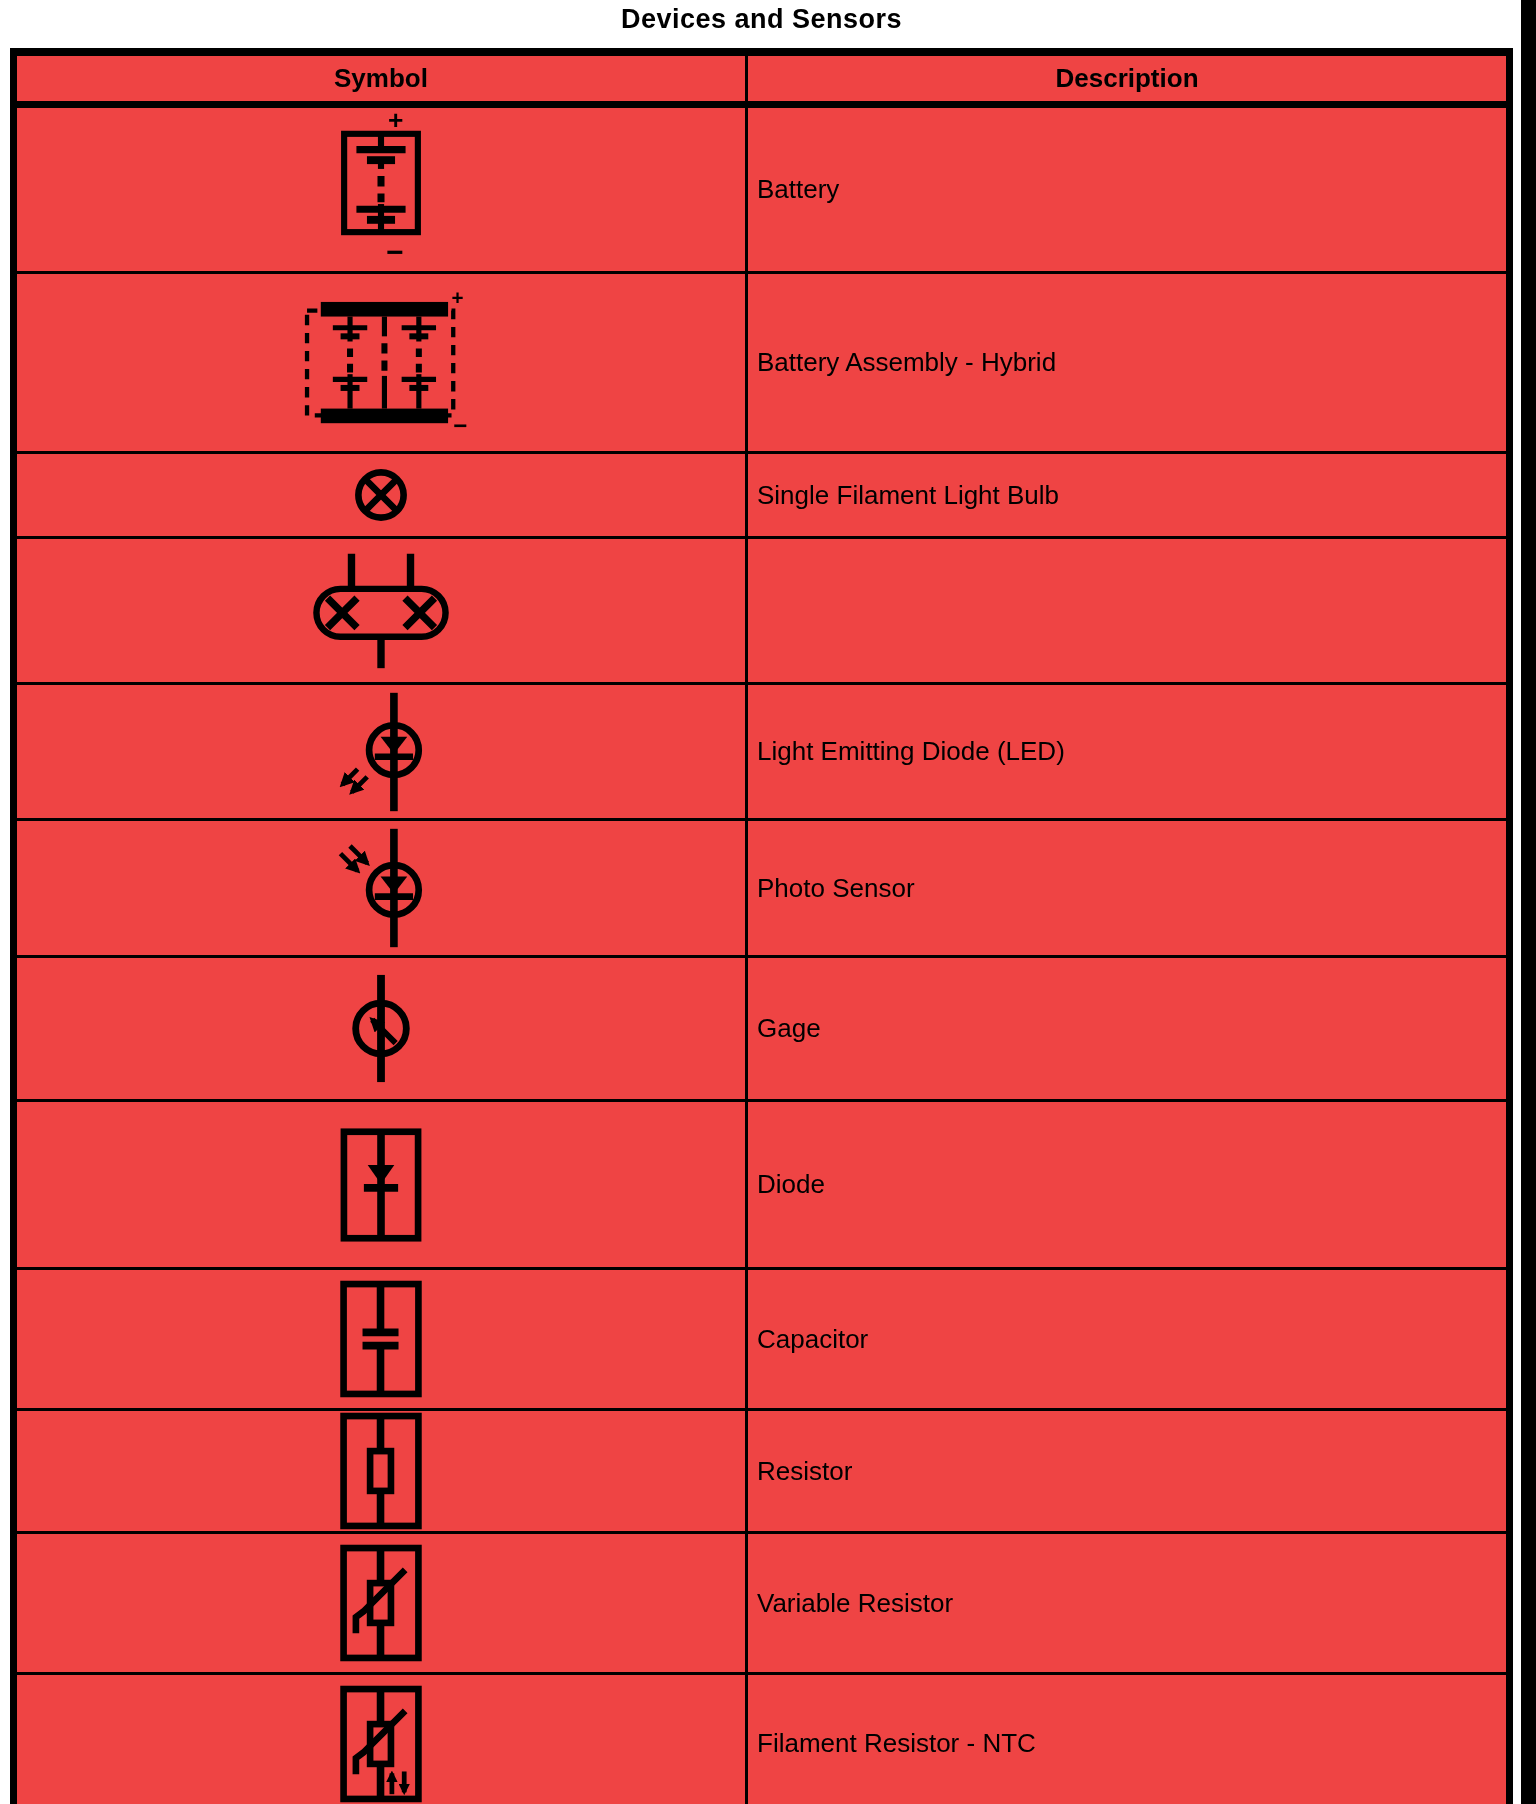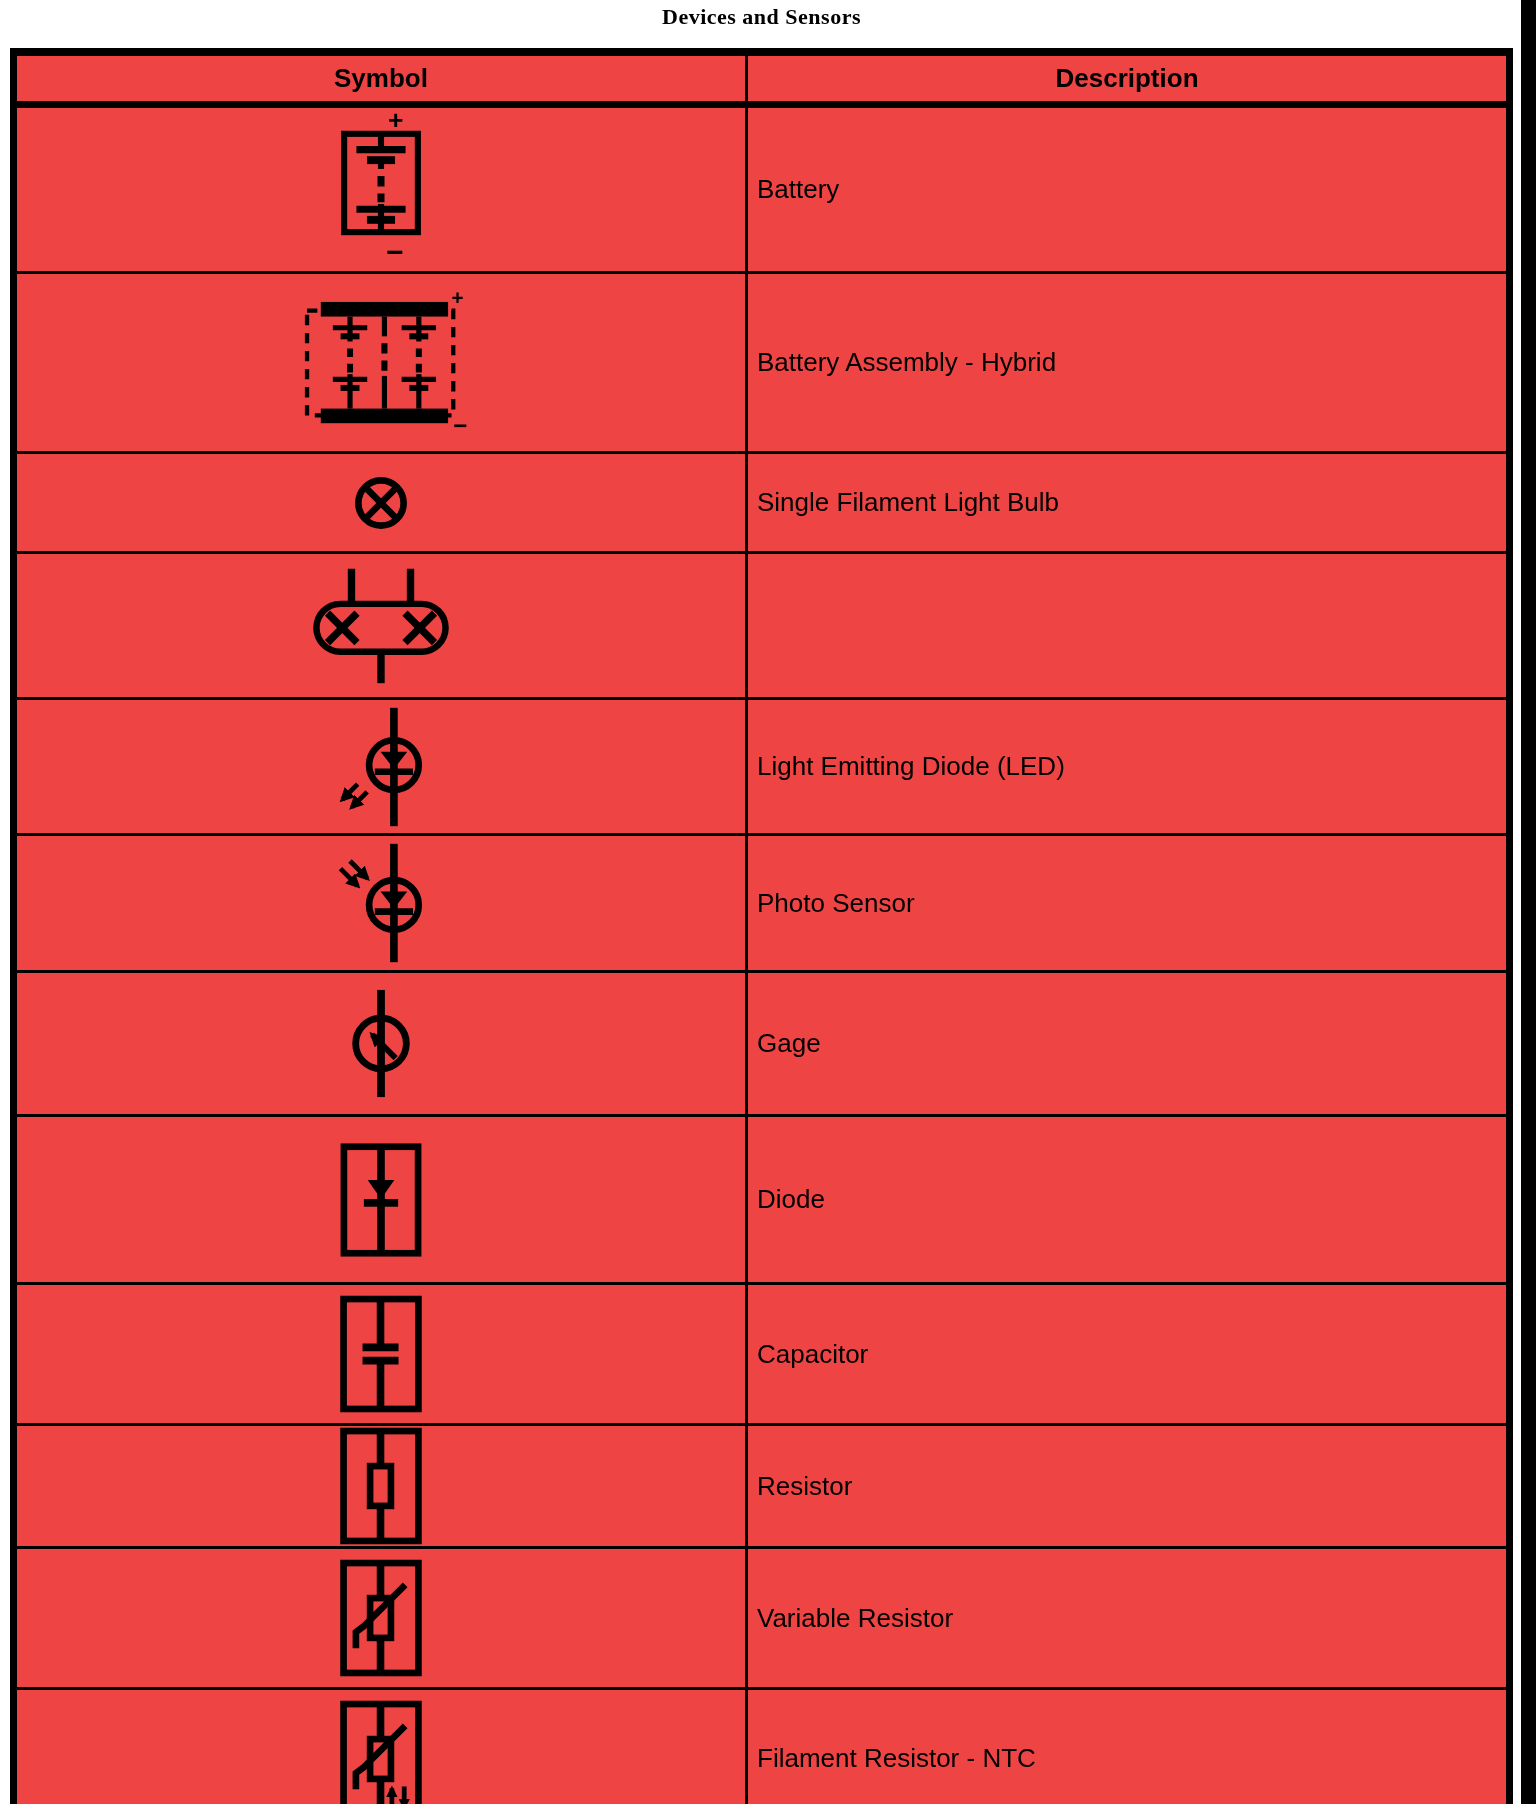--- a/index.html
+++ b/index.html
@@ -1,27 +1,27 @@
 <!DOCTYPE html>
 <html><head>
 <meta charset="utf-8">
 <style>
   html,body{margin:0;padding:0;background:#fff;}
   body{width:1536px;height:1804px;position:relative;font-family:"Liberation Sans",sans-serif;color:#000;overflow:hidden;}
-  .title{position:absolute;top:4px;left:10px;width:1503px;text-align:center;font-size:22px;font-weight:bold;letter-spacing:0.5px;font-family:Liberation Serif, serif;}
+  .title{position:absolute;top:4px;left:10px;width:1503px;text-align:center;font-size:27px;font-weight:bold;letter-spacing:0.5px;}
   .tbl{position:absolute;top:48px;left:10px;width:1503px;box-sizing:border-box;background:#ef4444;
        border:7px solid #000;border-top-width:8px;border-bottom-width:9px;text-align:right;}
   .row{display:flex;box-sizing:border-box;border-top:3px solid #000;}
   .row.header{border-top:none;height:45px;}
   .row.first{border-top:7px solid #000;}
   .cell{display:flex;align-items:center;box-sizing:border-box;min-width:0;}
   .sym{width:731px;border-right:3px solid #000;justify-content:center;}
   .desc{flex:1;padding-left:9px;font-size:26px;}
   .header .cell{justify-content:center;font-weight:bold;font-size:26px;padding-left:0;}
-  .h1{height:170px}.h2{height:180px}.h3{height:100px}.h4{height:146px}.h5{height:136px}
+  .h1{height:170px}.h2{height:180px}.h3{height:85px}.h4{height:146px}.h5{height:136px}
   .h6{height:137px}.h7{height:144px}.h8{height:168px}.h9{height:141px}.h10{height:123px}
   .h11{height:141px}.h12{height:140px}
   svg{display:block;}
   svg .ln{stroke:#000;fill:none;}
   svg .fl{fill:#000;stroke:none;}
   svg text{font-family:"Liberation Sans",sans-serif;font-weight:bold;fill:#000;stroke:none;}
   .edge-strip{position:absolute;top:0;right:0;width:15px;height:1804px;background:#000;}
 </style>
 </head>
 <body>

